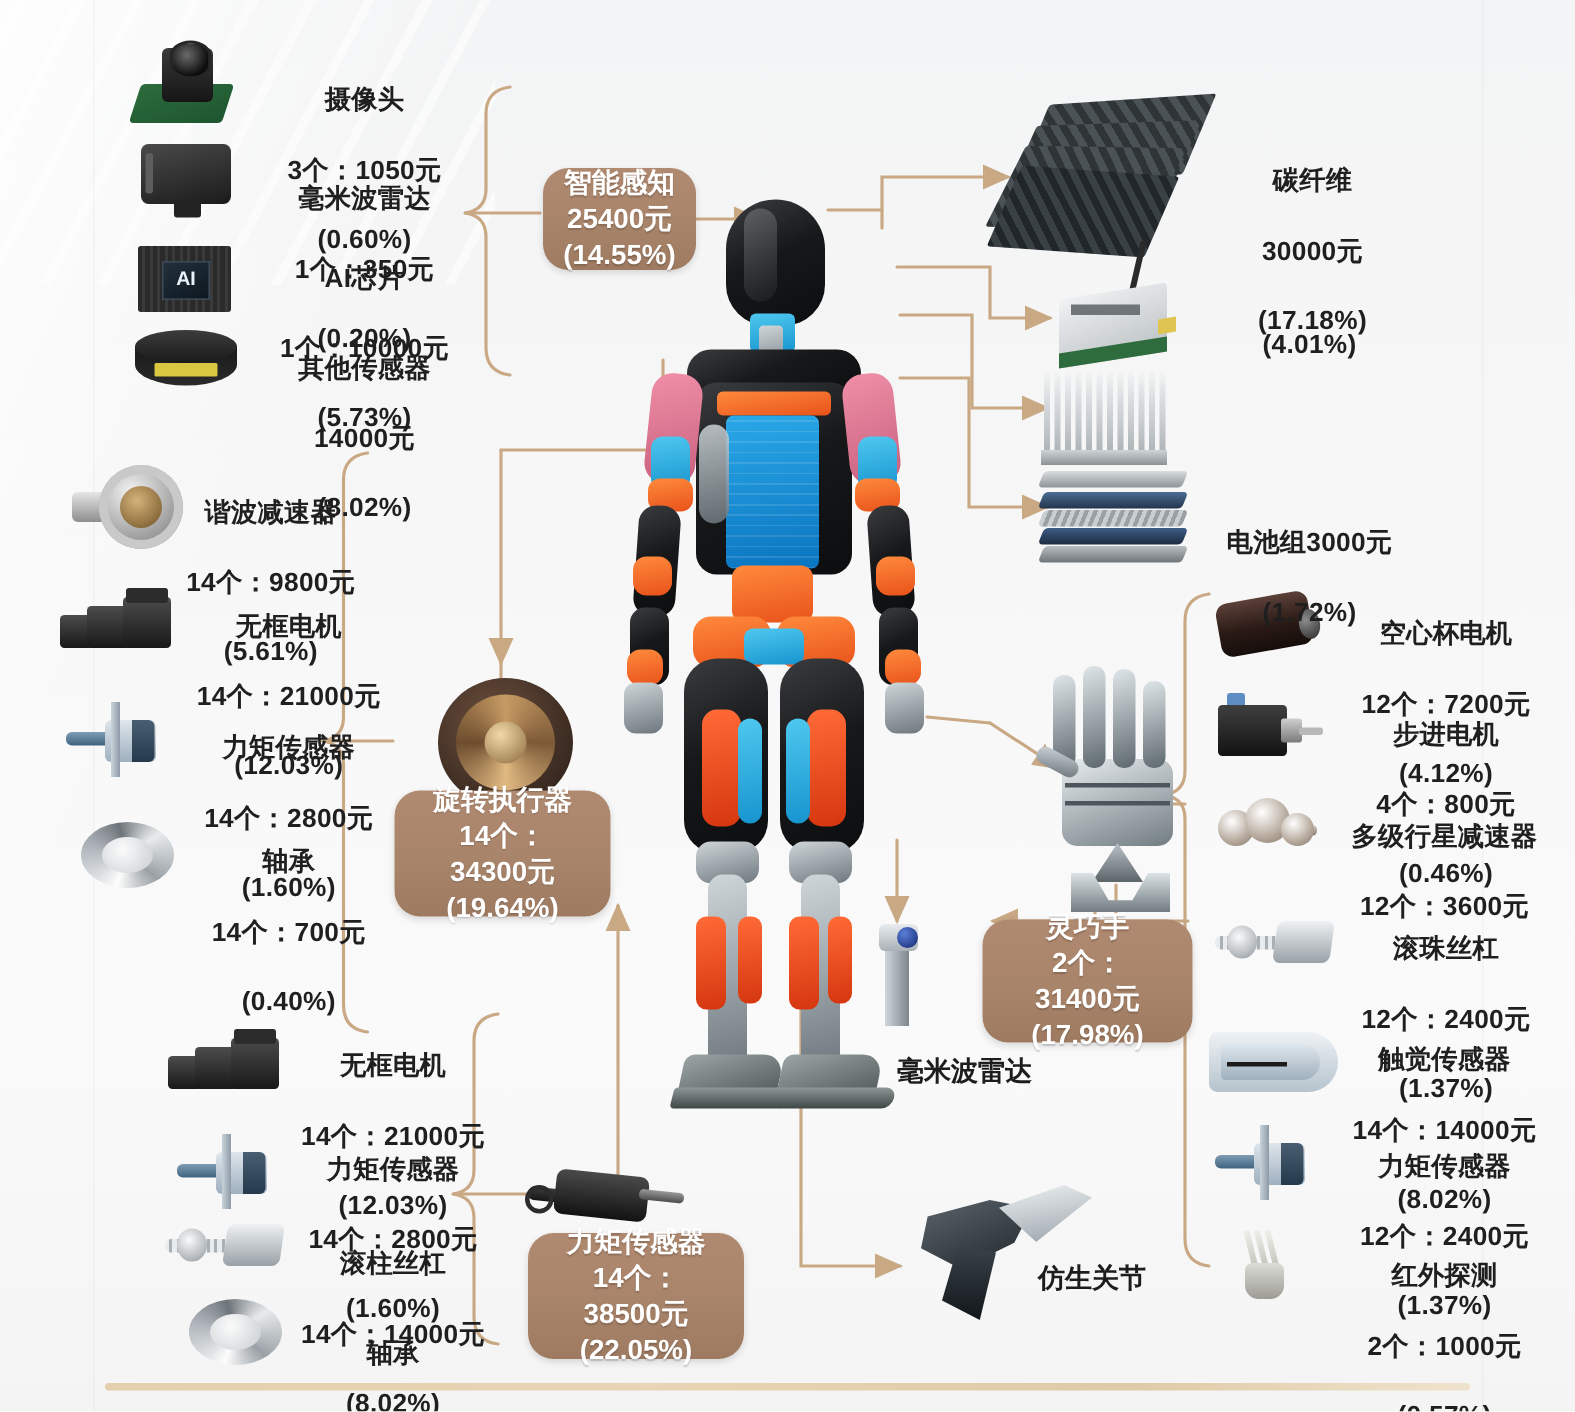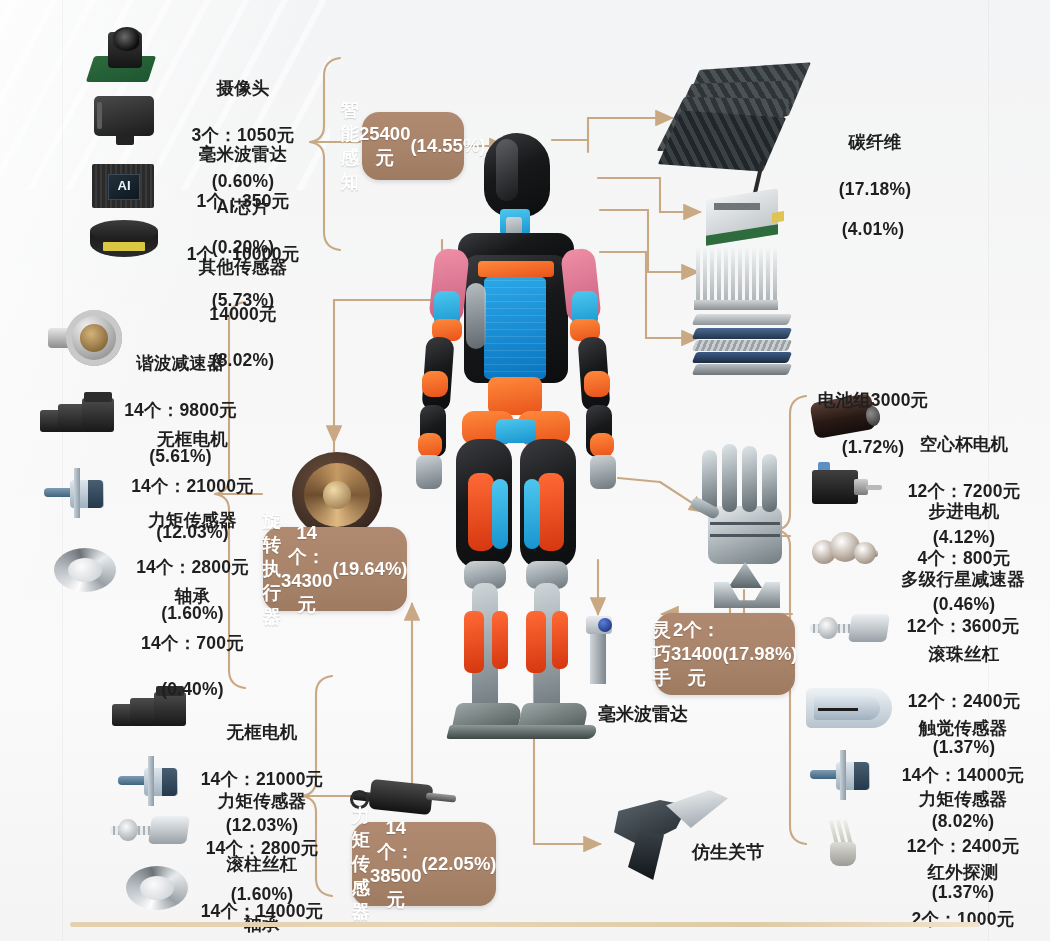--- a/index.html
+++ b/index.html
@@ -48,40 +48,41 @@
   .lbl {
     position: absolute;
     color: #1f1f1f;
     font-size: 17.5px;
     line-height: 1.33;
     letter-spacing: .2px;
     white-space: pre-line;
     font-weight: 700;
   }
   .lbl.c  { text-align: center; }
-  .lbl .t { display:block;margin-top:22px; }
+  .lbl .t { display:block; }
   .lbl .q { display:block; font-weight: 700; }
   .lbl .p { display:block; font-weight: 700; }
 
   .plain {
     position:absolute;
     color:#1d1d1d;
     font-size:18px;
     font-weight:700;
     white-space:nowrap;
   }
 
   
   .sumbox {
     position: absolute;
     background: linear-gradient(180deg, #b08a70 0%, #a8846a 55%, #9e7a61 100%);
     border-radius: 17px;
     color: #ffffff;
     text-align: center;
     display: flex;
+    flex-direction: column;
     justify-content: center;
     align-items: center;
     font-size: 18.5px;
     font-weight: 700;
     line-height: 1.3;
     box-shadow: 0 2px 5px rgba(0,0,0,0.13);
     text-shadow: 0 1px 1px rgba(0,0,0,0.18);
   }
   .sumbox span { display:block; }
 
@@ -587,26 +588,27 @@
     <span class="p">(8.02%)</span>
   </div>
   <div class="lbl c" style="left:178px;top:868px;width:168px;">
     <span class="t">轴承</span>
     <span class="q">14个：700元</span>
     
   </div>
 
   <div class="lbl c" style="left:790px;top:86px;width:170px;">
     <span class="t">碳纤维</span>
+    <span class="q">30000元</span>
     <span class="p">(17.18%)</span>
   </div>
   <div class="lbl c" style="left:778px;top:195px;width:190px;">
     <span class="p">(4.01%)</span>
   </div>
-  <div class="lbl c" style="left:778px;top:344px;width:190px;">
+  <div class="lbl c" style="left:778px;top:327px;width:190px;">
     <span class="t">电池组3000元</span>
     <span class="p">(1.72%)</span>
   </div>
 
   <div class="lbl c" style="left:880px;top:388px;width:168px;">
     <span class="t">空心杯电机</span>
     <span class="q">12个：7200元</span>
     <span class="p">(4.12%)</span>
   </div>
   <div class="lbl c" style="left:880px;top:455px;width:168px;">

